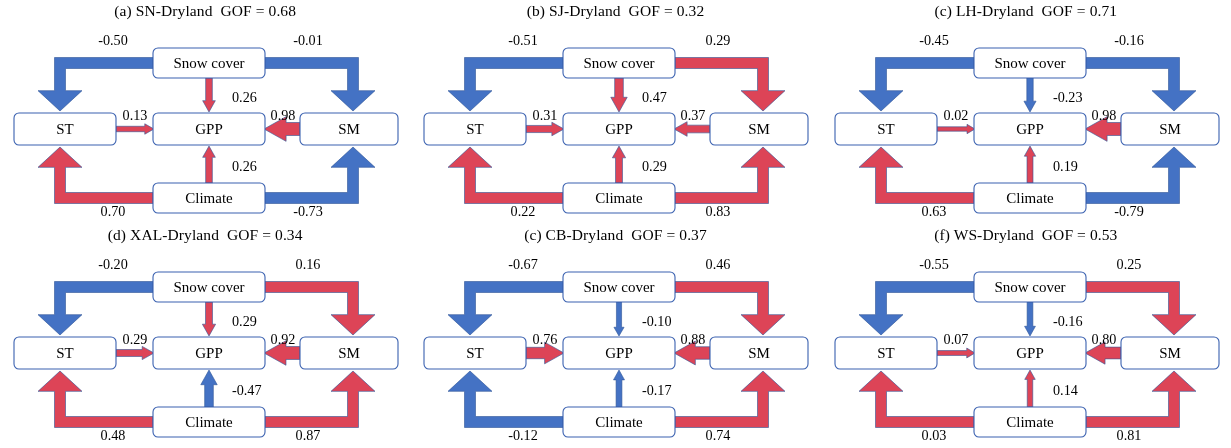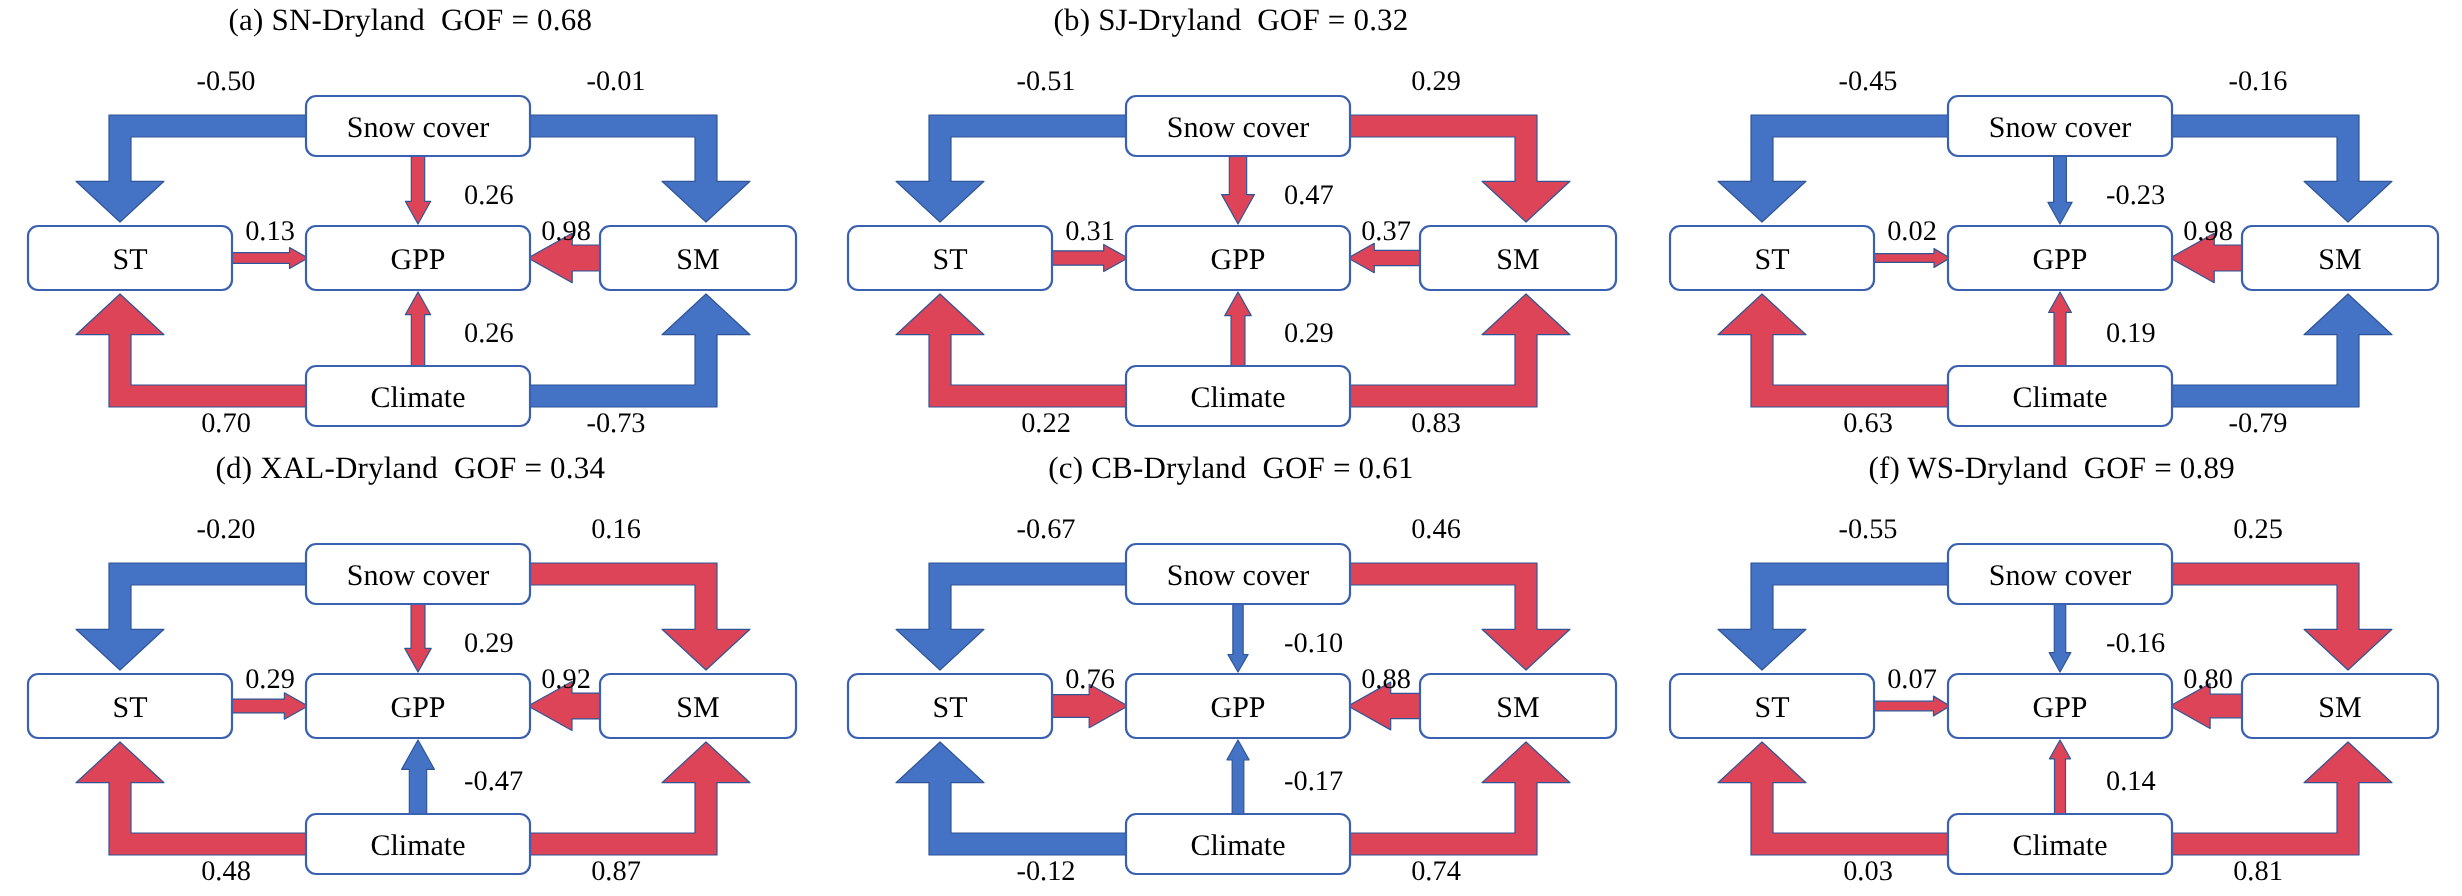--- a/index.html
+++ b/index.html
@@ -118,20 +118,21 @@
         <text x="308" y="45" text-anchor="middle" class="coef-label">0.29</text>
         <text x="232" y="102" text-anchor="start" class="coef-label">0.47</text>
         <text x="135" y="120" text-anchor="middle" class="coef-label">0.31</text>
         <text x="283" y="120" text-anchor="middle" class="coef-label">0.37</text>
         <text x="232" y="171" text-anchor="start" class="coef-label">0.29</text>
         <text x="113" y="216" text-anchor="middle" class="coef-label">0.22</text>
         <text x="308" y="216" text-anchor="middle" class="coef-label">0.83</text>
       </svg>
     </div>
     <div class="panel">
+      <div class="panel-title">(c) LH-Dryland  GOF = 0.71</div>
       <svg class="panel-svg" width="410" height="224" viewBox="0 0 410 224">
         <polygon points="153.00,57.50 54.50,57.50 54.50,90.65 38.00,90.65 60.00,111.00 82.00,90.65 65.50,90.65 65.50,68.50 153.00,68.50" fill="#4472C4" stroke="#2f5597" stroke-width="0.6" stroke-linejoin="round"></polygon>
         <polygon points="265.00,57.50 358.50,57.50 358.50,90.65 375.00,90.65 353.00,111.00 331.00,90.65 347.50,90.65 347.50,68.50 265.00,68.50" fill="#4472C4" stroke="#2f5597" stroke-width="0.6" stroke-linejoin="round"></polygon>
         <polygon points="153.00,203.50 54.50,203.50 54.50,167.35 38.00,167.35 60.00,147.00 82.00,167.35 65.50,167.35 65.50,192.50 153.00,192.50" fill="#DD4457" stroke="#2f5597" stroke-width="0.6" stroke-linejoin="round"></polygon>
         <polygon points="265.00,203.50 358.50,203.50 358.50,167.35 375.00,167.35 353.00,147.00 331.00,167.35 347.50,167.35 347.50,192.50 265.00,192.50" fill="#4472C4" stroke="#2f5597" stroke-width="0.6" stroke-linejoin="round"></polygon>
         <polygon points="205.81,78.00 205.81,101.15 202.93,101.15 209.00,112.00 215.07,101.15 212.19,101.15 212.19,78.00" fill="#4472C4" stroke="#2f5597" stroke-width="0.6" stroke-linejoin="round"></polygon>
         <polygon points="206.00,183.00 206.00,156.21 203.30,156.21 209.00,146.00 214.70,156.21 212.00,156.21 212.00,183.00" fill="#DD4457" stroke="#2f5597" stroke-width="0.6" stroke-linejoin="round"></polygon>
         <polygon points="116.00,126.81 146.00,126.81 146.00,124.31 154.00,129.00 146.00,133.69 146.00,131.19 116.00,131.19" fill="#DD4457" stroke="#2f5597" stroke-width="0.6" stroke-linejoin="round"></polygon>
         <polygon points="300.00,122.50 286.10,122.50 286.10,116.65 264.00,129.00 286.10,141.35 286.10,135.50 300.00,135.50" fill="#DD4457" stroke="#2f5597" stroke-width="0.6" stroke-linejoin="round"></polygon>
         <rect x="153" y="48" width="112" height="30" rx="5" ry="5" class="node-box"></rect>
@@ -179,21 +180,21 @@
         <text x="308" y="45" text-anchor="middle" class="coef-label">0.16</text>
         <text x="232" y="102" text-anchor="start" class="coef-label">0.29</text>
         <text x="135" y="120" text-anchor="middle" class="coef-label">0.29</text>
         <text x="283" y="120" text-anchor="middle" class="coef-label">0.92</text>
         <text x="232" y="171" text-anchor="start" class="coef-label">-0.47</text>
         <text x="113" y="216" text-anchor="middle" class="coef-label">0.48</text>
         <text x="308" y="216" text-anchor="middle" class="coef-label">0.87</text>
       </svg>
     </div>
     <div class="panel">
-      <div class="panel-title">(c) CB-Dryland  GOF = 0.61</div>
+      <div class="panel-title">(c) CB-Dryland  GOF = 0.37</div>
       <svg class="panel-svg" width="410" height="224" viewBox="0 0 410 224">
         <polygon points="153.00,57.50 54.50,57.50 54.50,90.65 38.00,90.65 60.00,111.00 82.00,90.65 65.50,90.65 65.50,68.50 153.00,68.50" fill="#4472C4" stroke="#2f5597" stroke-width="0.6" stroke-linejoin="round"></polygon>
         <polygon points="265.00,57.50 358.50,57.50 358.50,90.65 375.00,90.65 353.00,111.00 331.00,90.65 347.50,90.65 347.50,68.50 265.00,68.50" fill="#DD4457" stroke="#2f5597" stroke-width="0.6" stroke-linejoin="round"></polygon>
         <polygon points="153.00,203.50 54.50,203.50 54.50,167.35 38.00,167.35 60.00,147.00 82.00,167.35 65.50,167.35 65.50,192.50 153.00,192.50" fill="#4472C4" stroke="#2f5597" stroke-width="0.6" stroke-linejoin="round"></polygon>
         <polygon points="265.00,203.50 358.50,203.50 358.50,167.35 375.00,167.35 353.00,147.00 331.00,167.35 347.50,167.35 347.50,192.50 265.00,192.50" fill="#DD4457" stroke="#2f5597" stroke-width="0.6" stroke-linejoin="round"></polygon>
         <polygon points="206.43,78.00 206.43,103.25 203.93,103.25 209.00,112.00 214.07,103.25 211.57,103.25 211.57,78.00" fill="#4472C4" stroke="#2f5597" stroke-width="0.6" stroke-linejoin="round"></polygon>
         <polygon points="206.09,183.00 206.09,155.89 203.48,155.89 209.00,146.00 214.52,155.89 211.91,155.89 211.91,183.00" fill="#4472C4" stroke="#2f5597" stroke-width="0.6" stroke-linejoin="round"></polygon>
         <polygon points="116.00,123.29 134.59,123.29 134.59,118.15 154.00,129.00 134.59,139.85 134.59,134.71 116.00,134.71" fill="#DD4457" stroke="#2f5597" stroke-width="0.6" stroke-linejoin="round"></polygon>
         <polygon points="300.00,122.72 285.35,122.72 285.35,117.07 264.00,129.00 285.35,140.93 285.35,135.28 300.00,135.28" fill="#DD4457" stroke="#2f5597" stroke-width="0.6" stroke-linejoin="round"></polygon>
         <rect x="153" y="48" width="112" height="30" rx="5" ry="5" class="node-box"></rect>
@@ -210,21 +211,21 @@
         <text x="308" y="45" text-anchor="middle" class="coef-label">0.46</text>
         <text x="232" y="102" text-anchor="start" class="coef-label">-0.10</text>
         <text x="135" y="120" text-anchor="middle" class="coef-label">0.76</text>
         <text x="283" y="120" text-anchor="middle" class="coef-label">0.88</text>
         <text x="232" y="171" text-anchor="start" class="coef-label">-0.17</text>
         <text x="113" y="216" text-anchor="middle" class="coef-label">-0.12</text>
         <text x="308" y="216" text-anchor="middle" class="coef-label">0.74</text>
       </svg>
     </div>
     <div class="panel">
-      <div class="panel-title">(f) WS-Dryland  GOF = 0.89</div>
+      <div class="panel-title">(f) WS-Dryland  GOF = 0.53</div>
       <svg class="panel-svg" width="410" height="224" viewBox="0 0 410 224">
         <polygon points="153.00,57.50 54.50,57.50 54.50,90.65 38.00,90.65 60.00,111.00 82.00,90.65 65.50,90.65 65.50,68.50 153.00,68.50" fill="#4472C4" stroke="#2f5597" stroke-width="0.6" stroke-linejoin="round"></polygon>
         <polygon points="265.00,57.50 358.50,57.50 358.50,90.65 375.00,90.65 353.00,111.00 331.00,90.65 347.50,90.65 347.50,68.50 265.00,68.50" fill="#DD4457" stroke="#2f5597" stroke-width="0.6" stroke-linejoin="round"></polygon>
         <polygon points="153.00,203.50 54.50,203.50 54.50,167.35 38.00,167.35 60.00,147.00 82.00,167.35 65.50,167.35 65.50,192.50 153.00,192.50" fill="#DD4457" stroke="#2f5597" stroke-width="0.6" stroke-linejoin="round"></polygon>
         <polygon points="265.00,203.50 358.50,203.50 358.50,167.35 375.00,167.35 353.00,147.00 331.00,167.35 347.50,167.35 347.50,192.50 265.00,192.50" fill="#DD4457" stroke="#2f5597" stroke-width="0.6" stroke-linejoin="round"></polygon>
         <polygon points="206.14,78.00 206.14,102.28 203.57,102.28 209.00,112.00 214.43,102.28 211.86,102.28 211.86,78.00" fill="#4472C4" stroke="#2f5597" stroke-width="0.6" stroke-linejoin="round"></polygon>
         <polygon points="206.24,183.00 206.24,155.40 203.74,155.40 209.00,146.00 214.26,155.40 211.76,155.40 211.76,183.00" fill="#DD4457" stroke="#2f5597" stroke-width="0.6" stroke-linejoin="round"></polygon>
         <polygon points="116.00,126.57 145.73,126.57 145.73,124.07 154.00,129.00 145.73,133.93 145.73,131.43 116.00,131.43" fill="#DD4457" stroke="#2f5597" stroke-width="0.6" stroke-linejoin="round"></polygon>
         <polygon points="300.00,123.10 284.06,123.10 284.06,117.79 264.00,129.00 284.06,140.21 284.06,134.90 300.00,134.90" fill="#DD4457" stroke="#2f5597" stroke-width="0.6" stroke-linejoin="round"></polygon>
         <rect x="153" y="48" width="112" height="30" rx="5" ry="5" class="node-box"></rect>

